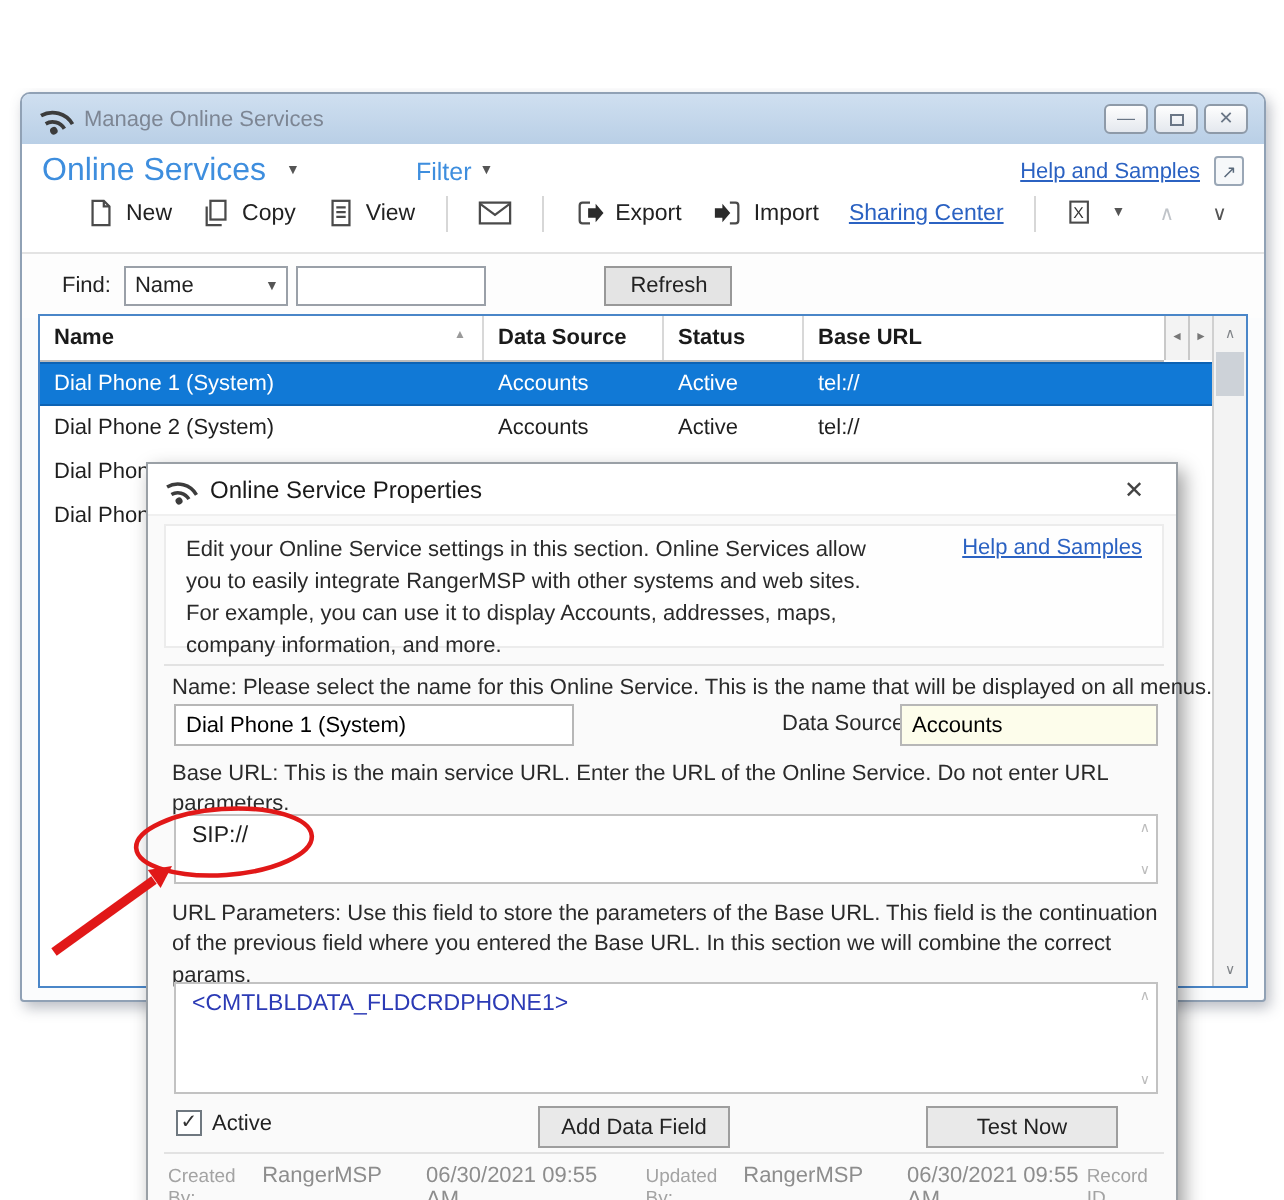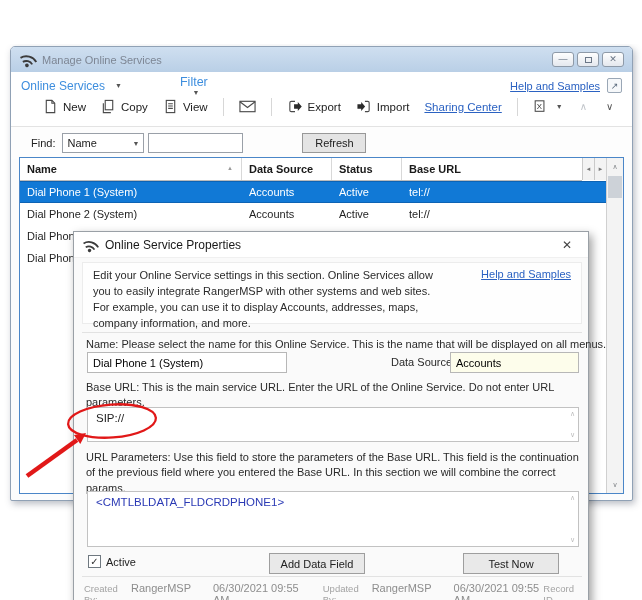--- a/index.html
+++ b/index.html
@@ -15,23 +15,23 @@
     border-radius:4px 4px 0 0; display:flex; align-items:center; padding:0 8px; }
   .titlebar .app-icon { width:15px; height:15px; margin:0 6px 0 2px; }
   .titlebar .title { font-size:11px; color:#7d8694; }
   .win-btns { margin-left:auto; display:flex; gap:3px; }
   .win-btn { width:22px; height:15px; border:1px solid #8e9aa8; border-radius:3px;
     background:linear-gradient(#fefefe,#e4e8ee); display:flex; align-items:center; justify-content:center;
     font-size:9px; color:#6a7686; line-height:1; }
   .win-btn .sq { width:7px; height:6px; border:1.5px solid #6a7686; display:block; }
 
   .view-header { height:27px; background:#fff; display:flex; align-items:center; padding:0 10px; }
-  .view-title { font-size:12px; color:#3e8ede; margin-right:6px; }
+  .view-title { font-size:16px; color:#3e8ede; margin-right:6px; }
   .caret { font-size:7px; color:#555; margin-left:4px; }
-  .filter-wrap { margin-left:58px; display:flex; align-items:center;flex-direction:column; }
+  .filter-wrap { margin-left:58px; display:flex; align-items:center; }
   .filter-label { font-size:12.5px; color:#3e8ede; }
   .hdr-right { margin-left:auto; display:flex; align-items:center; gap:7px; }
   .help-link { font-size:11px; color:#2b62c2; text-decoration:underline; }
   .popup-btn { width:15px; height:15px; border:1px solid #9aa7b6; border-radius:2px; background:#f6f8fa;
     font-size:9px; color:#5a6a7c; display:flex; align-items:center; justify-content:center; }
 
   .toolbar { height:28px; background:#fff; border-bottom:1px solid #e3e3e3;
     display:flex; align-items:center; padding:0 0 12px 28px; gap:7px; }
   .tb-item { display:flex; align-items:center; gap:5px; font-size:11.5px; color:#222; padding:2px 4px; }
   .tb-item svg { display:block; }

